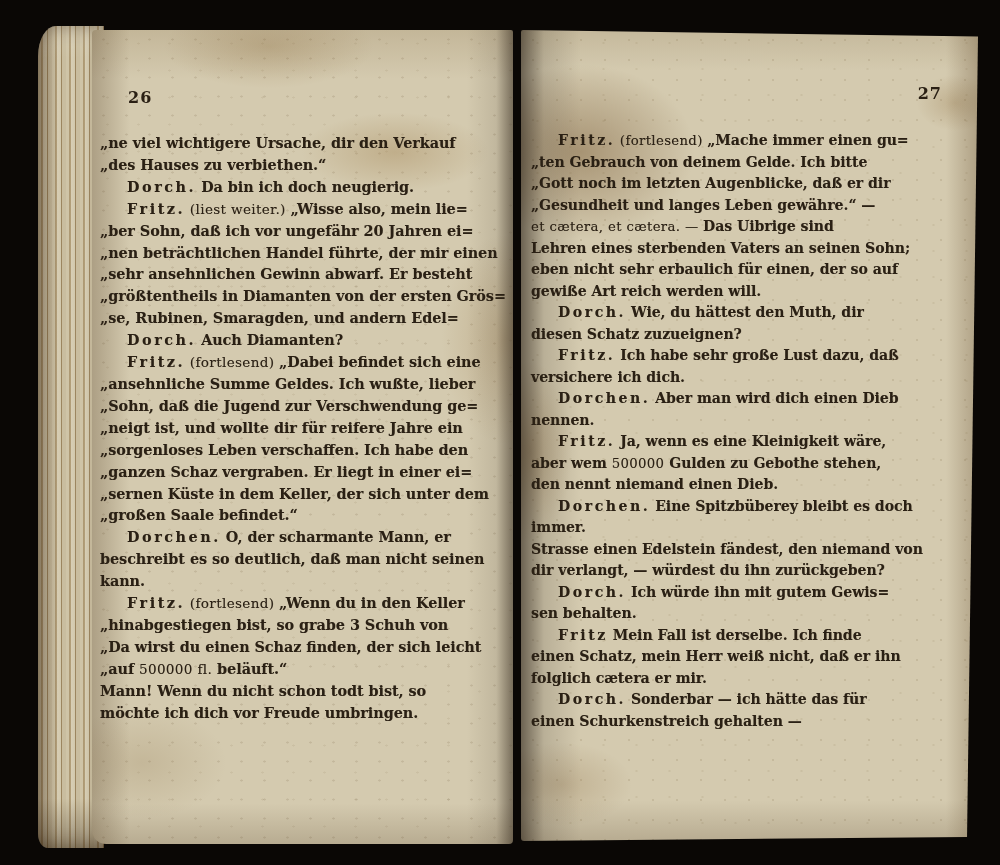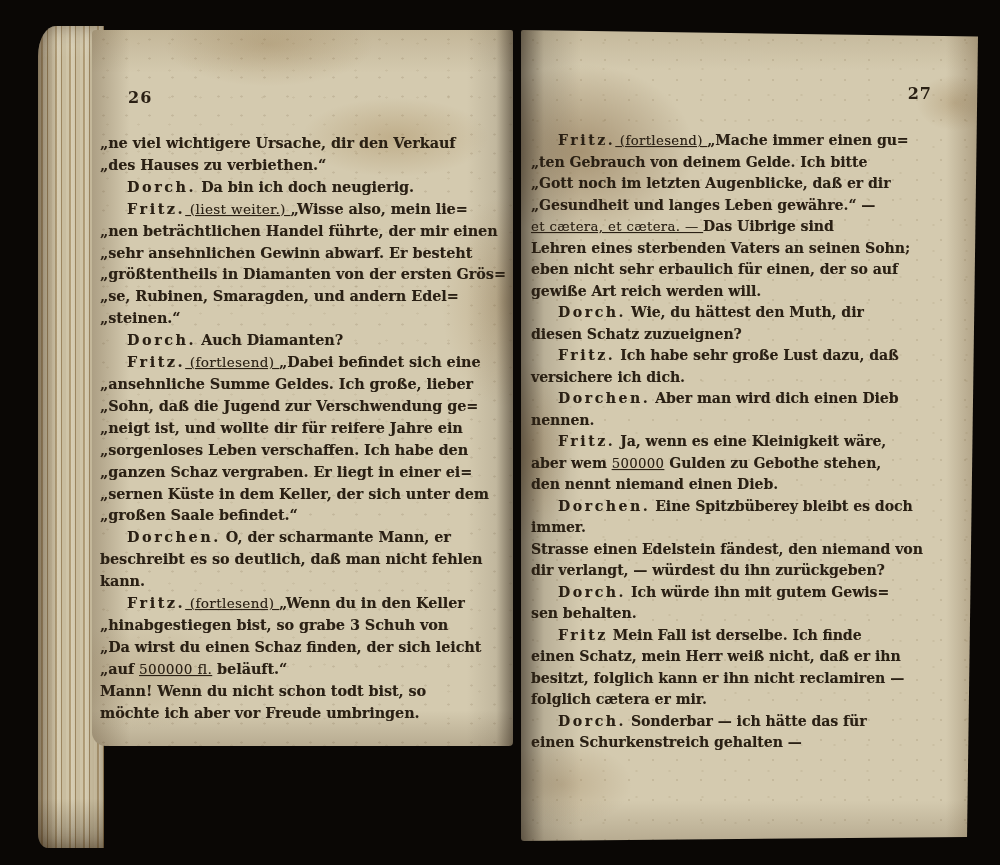--- a/index.html
+++ b/index.html
@@ -31,21 +31,21 @@
     border-radius:18px 0 0 10px / 30px 0 0 14px;
     box-shadow:inset 0 0 18px rgba(50,32,12,0.45);
   }
 
   .page{
     position:absolute;
     background-color:var(--paper);
     overflow:hidden;
   }
   .page-left{
-    left:92px;top:30px;width:421px;height:716px;
+    left:92px;top:30px;width:421px;height:814px;
     border-radius:4px 2px 4px 14px;
     background-image:
       linear-gradient(270deg,rgba(28,17,7,0.50),rgba(28,17,7,0.10) 4%,rgba(28,17,7,0) 11%),
       linear-gradient(90deg,rgba(70,48,22,0.28),rgba(70,48,22,0) 9%),
       linear-gradient(0deg,rgba(70,50,25,0.20),rgba(70,50,25,0) 5%),
       linear-gradient(180deg,rgba(120,92,50,0.18),rgba(120,92,50,0) 6%),
       radial-gradient(ellipse 130px 55px at 72% 15%,rgba(146,110,55,0.30),rgba(146,110,55,0) 72%),
       radial-gradient(ellipse 90px 150px at 98% 38%,rgba(140,105,55,0.26),rgba(140,105,55,0) 70%),
       radial-gradient(ellipse 150px 60px at 42% 2%,rgba(130,95,45,0.25),rgba(130,95,45,0) 70%),
       radial-gradient(ellipse 120px 80px at 12% 90%,rgba(125,98,55,0.18),rgba(125,98,55,0) 70%),
@@ -72,74 +72,74 @@
   }
 
   .page-number{
     position:absolute;
     color:var(--ink);
     font-weight:bold;
     font-size:16px;
     letter-spacing:1px;
   }
   .pn-left{left:36px;top:58px;}
-  .pn-right{right:46px;top:54px;text-align:right;}
+  .pn-right{right:36px;top:54px;text-align:right;}
 
   .text-block{
     position:absolute;
     color:var(--ink);
     font-weight:bold;
     white-space:nowrap;
     text-shadow:0.3px 0.3px 0 rgba(42,32,20,0.35);
   }
   .tb-left{left:8px;top:103px;width:400px;font-size:14.3px;line-height:21.9px;}
   .tb-right{left:10px;top:100px;width:390px;font-size:14.0px;line-height:21.5px;}
 
   .line{white-space:nowrap;}
   .line.ind{padding-left:27px;}
   .seg-s{letter-spacing:2.6px;}
-  .seg-a{font-weight:normal;font-size:0.94em;letter-spacing:0.4px;text-decoration:underline;}
+  .seg-a{font-weight:normal;font-size:0.94em;letter-spacing:0.4px;}
 </style>
 </head>
 <body>
 
 <div class="stage">
 
   <div class="fore-edge"></div>
 
   <div class="page page-left">
     <div class="page-number pn-left">26</div>
     <div class="text-block tb-left">
         <div class="line"><span class="seg-f">„ne viel wichtigere Ursache, dir den Verkauf</span></div>
         <div class="line"><span class="seg-f">„des Hauses zu verbiethen.“</span></div>
         <div class="line ind"><span class="seg-s">Dorch.</span><span class="seg-f"> Da bin ich doch neugierig.</span></div>
         <div class="line ind"><span class="seg-s">Fritz.</span><span class="seg-a"> (liest weiter.) </span><span class="seg-f">„Wisse also, mein lie=</span></div>
+        <div class="line"><span class="seg-f">„ber Sohn, daß ich vor ungefähr 20 Jahren ei=</span></div>
         <div class="line"><span class="seg-f">„nen beträchtlichen Handel führte, der mir einen</span></div>
         <div class="line"><span class="seg-f">„sehr ansehnlichen Gewinn abwarf. Er besteht</span></div>
         <div class="line"><span class="seg-f">„größtentheils in Diamanten von der ersten Grös=</span></div>
         <div class="line"><span class="seg-f">„se, Rubinen, Smaragden, und andern Edel=</span></div>
-        <div class="line"><span class="seg-f">„steinen.“</span></div>
         <div class="line ind"><span class="seg-s">Dorch.</span><span class="seg-f"> Auch Diamanten?</span></div>
         <div class="line ind"><span class="seg-s">Fritz.</span><span class="seg-a"> (fortlesend) </span><span class="seg-f">„Dabei befindet sich eine</span></div>
-        <div class="line"><span class="seg-f">„ansehnliche Summe Geldes. Ich große, lieber</span></div>
+        <div class="line"><span class="seg-f">„ansehnliche Summe Geldes. Ich wußte, lieber</span></div>
         <div class="line"><span class="seg-f">„Sohn, daß die Jugend zur Verschwendung ge=</span></div>
         <div class="line"><span class="seg-f">„neigt ist, und wollte dir für reifere Jahre ein</span></div>
         <div class="line"><span class="seg-f">„sorgenloses Leben verschaffen. Ich habe den</span></div>
         <div class="line"><span class="seg-f">„ganzen Schaz vergraben. Er liegt in einer ei=</span></div>
         <div class="line"><span class="seg-f">„sernen Küste in dem Keller, der sich unter dem</span></div>
         <div class="line"><span class="seg-f">„großen Saale befindet.“</span></div>
         <div class="line ind"><span class="seg-s">Dorchen.</span><span class="seg-f"> O, der scharmante Mann, er</span></div>
-        <div class="line"><span class="seg-f">beschreibt es so deutlich, daß man nicht fehlen</span></div>
+        <div class="line"><span class="seg-f">beschreibt es so deutlich, daß man nicht seinen</span></div>
         <div class="line"><span class="seg-f">kann.</span></div>
         <div class="line ind"><span class="seg-s">Fritz.</span><span class="seg-a"> (fortlesend) </span><span class="seg-f">„Wenn du in den Keller</span></div>
         <div class="line"><span class="seg-f">„hinabgestiegen bist, so grabe 3 Schuh von</span></div>
         <div class="line"><span class="seg-f">„Da wirst du einen Schaz finden, der sich leicht</span></div>
         <div class="line"><span class="seg-f">„auf </span><span class="seg-a">500000 fl.</span><span class="seg-f"> beläuft.“</span></div>
         <div class="line"><span class="seg-f">Mann! Wenn du nicht schon todt bist, so</span></div>
-        <div class="line"><span class="seg-f">möchte ich aber vor Freude umbringen.</span></div>
+        <div class="line"><span class="seg-f">möchte ich dich vor Freude umbringen.</span></div>
       </div>
   </div>
 
   <div class="page page-right">
     <div class="page-number pn-right">27</div>
     <div class="text-block tb-right">
         <div class="line ind"><span class="seg-s">Fritz.</span><span class="seg-a"> (fortlesend) </span><span class="seg-f">„Mache immer einen gu=</span></div>
         <div class="line"><span class="seg-f">„ten Gebrauch von deinem Gelde. Ich bitte</span></div>
         <div class="line"><span class="seg-f">„Gott noch im letzten Augenblicke, daß er dir</span></div>
         <div class="line"><span class="seg-f">„Gesundheit und langes Leben gewähre.“ —</span></div>
@@ -157,20 +157,19 @@
         <div class="line"><span class="seg-f">aber wem </span><span class="seg-a">500000</span><span class="seg-f"> Gulden zu Gebothe stehen,</span></div>
         <div class="line"><span class="seg-f">den nennt niemand einen Dieb.</span></div>
         <div class="line ind"><span class="seg-s">Dorchen.</span><span class="seg-f"> Eine Spitzbüberey bleibt es doch</span></div>
         <div class="line"><span class="seg-f">immer.</span></div>
         <div class="line"><span class="seg-f">Strasse einen Edelstein fändest, den niemand von</span></div>
         <div class="line"><span class="seg-f">dir verlangt, — würdest du ihn zurückgeben?</span></div>
         <div class="line ind"><span class="seg-s">Dorch.</span><span class="seg-f"> Ich würde ihn mit gutem Gewis=</span></div>
         <div class="line"><span class="seg-f">sen behalten.</span></div>
         <div class="line ind"><span class="seg-s">Fritz</span><span class="seg-f"> Mein Fall ist derselbe. Ich finde</span></div>
         <div class="line"><span class="seg-f">einen Schatz, mein Herr weiß nicht, daß er ihn</span></div>
-        <div class="line"><span class="seg-f">besitzt, folglich kann er ihn nicht reclamiren —</span></div>
         <div class="line"><span class="seg-f">folglich cætera er mir.</span></div>
         <div class="line ind"><span class="seg-s">Dorch.</span><span class="seg-f"> Sonderbar — ich hätte das für</span></div>
         <div class="line"><span class="seg-f">einen Schurkenstreich gehalten —</span></div>
       </div>
   </div>
 
 </div>
 
 </body></html>

